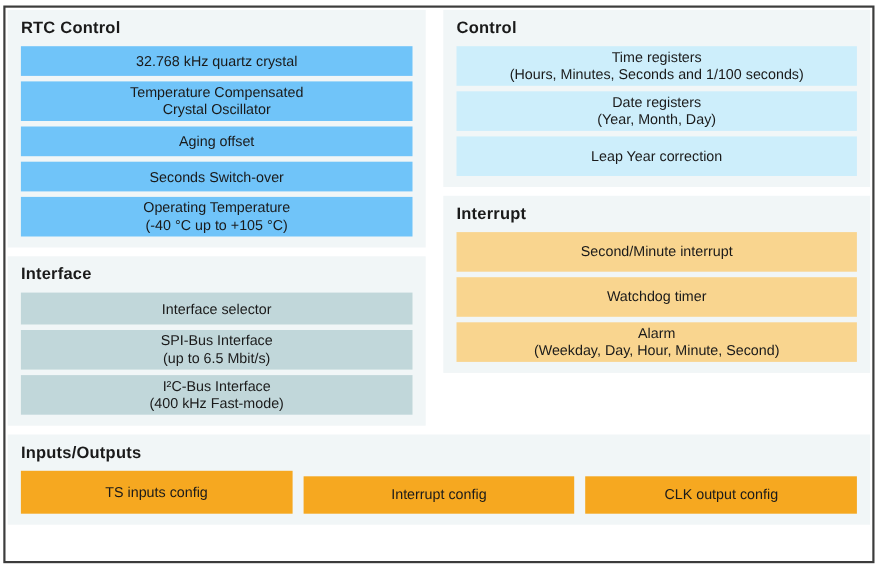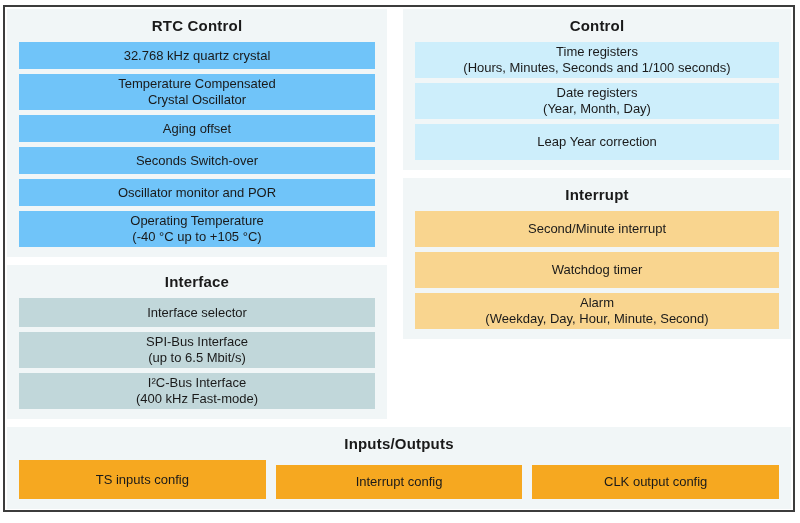--- a/index.html
+++ b/index.html
@@ -23,21 +23,21 @@
     position:absolute;left:3px;top:5px;width:792px;height:507px;
     box-sizing:border-box;border:2px solid var(--border);background:#ffffff;
     padding:2px;display:flex;flex-direction:column;gap:8px;
   }
   .columns{display:flex;gap:16px;align-items:stretch}
   .col{display:flex;flex-direction:column;gap:8px}
   .col.left{width:380px;flex:0 0 auto}
   .col.right{flex:1}
   .panel{background:var(--panel-bg);padding:5px 12px 10px;box-sizing:border-box}
   .panel-title{
-    font-size:15px;font-weight:bold;text-align:center;margin:3px 0 8px;
+    font-size:15px;font-weight:bold;text-align:left;margin:3px 0 8px;
     letter-spacing:.2px;
   }
   .box{
     display:flex;align-items:center;justify-content:center;text-align:center;
     white-space:pre-line;font-size:13px;line-height:16px;padding:2px 10px;
     box-sizing:border-box;
   }
   .box + .box{margin-top:5px}
   .rtc  .box{background:var(--rtc-box);min-height:27px}
   .iface .box{background:var(--interface-box);min-height:29px}
@@ -55,21 +55,20 @@
   <div class="columns">
 
     <div class="col left">
       <section class="panel rtc">
         <h2 class="panel-title">RTC Control</h2>
         <div class="box">32.768 kHz quartz crystal</div>
         <div class="box">Temperature Compensated
 Crystal Oscillator</div>
         <div class="box">Aging offset</div>
         <div class="box">Seconds Switch-over</div>
-        <div class="box">Oscillator monitor and POR</div>
         <div class="box">Operating Temperature
 (-40 °C up to +105 °C)</div>
       </section>
 
       <section class="panel iface">
         <h2 class="panel-title">Interface</h2>
         <div class="box">Interface selector</div>
         <div class="box">SPI-Bus Interface
 (up to 6.5 Mbit/s)</div>
         <div class="box">I²C-Bus Interface

